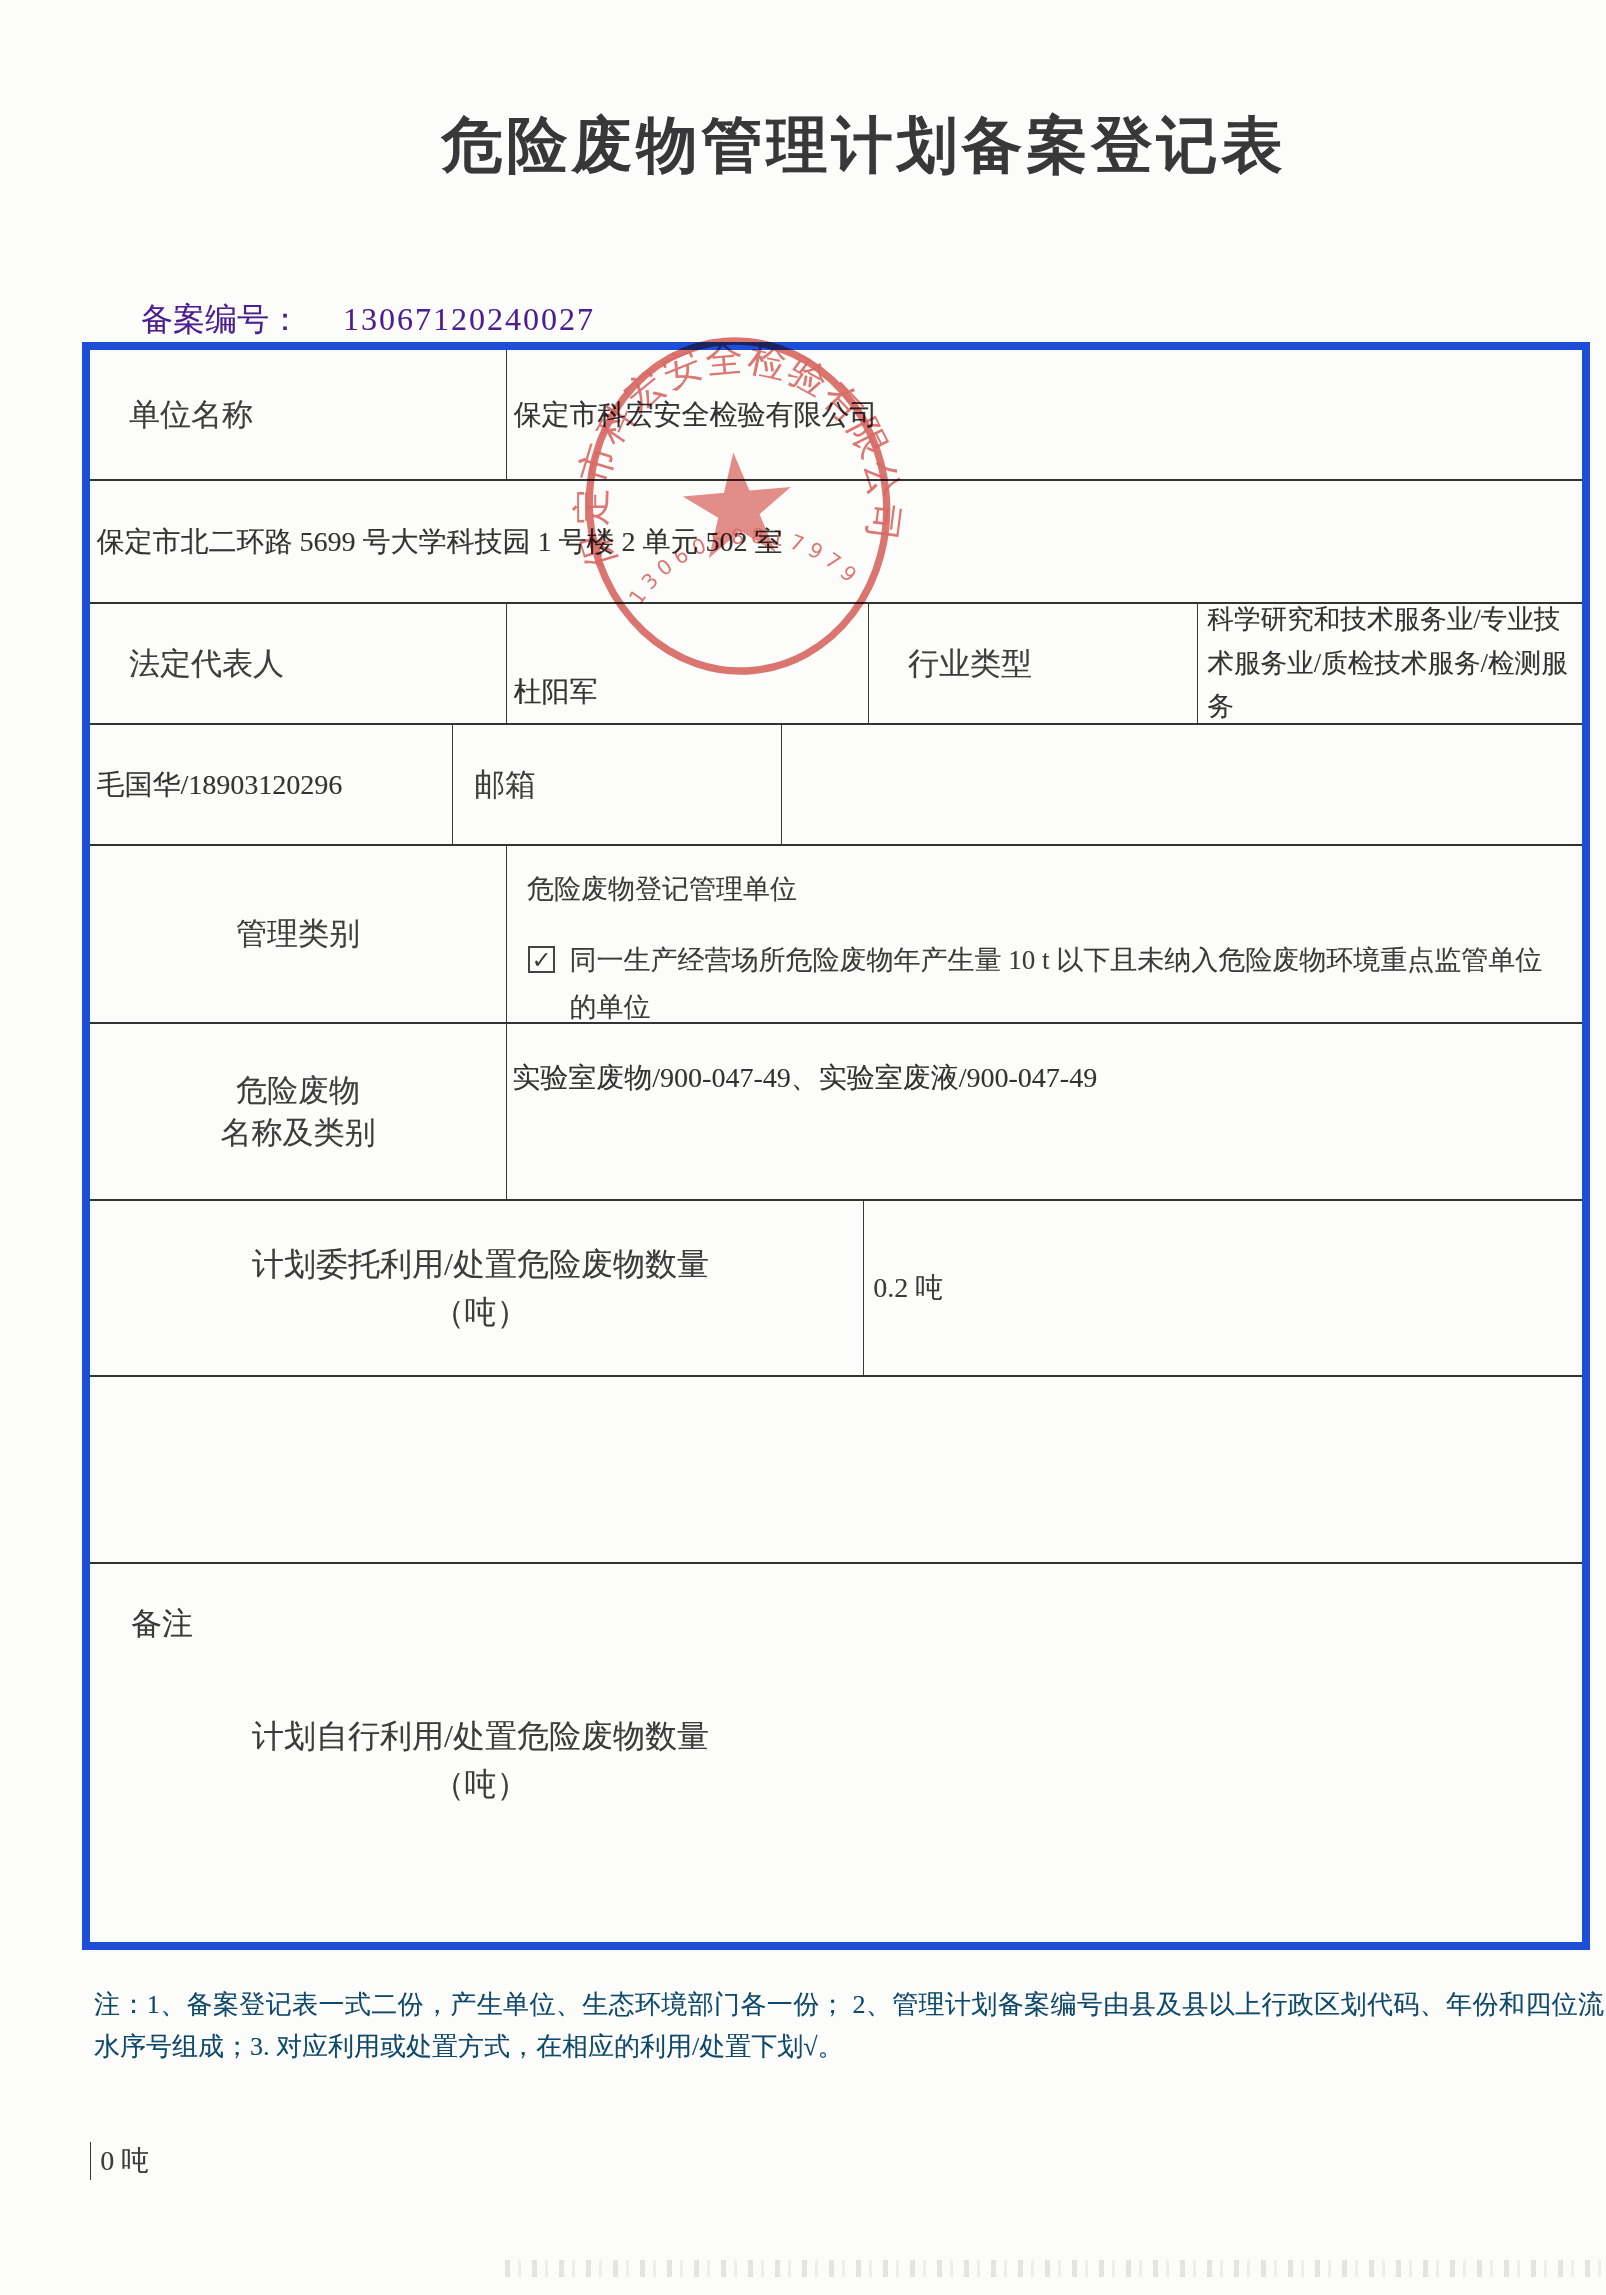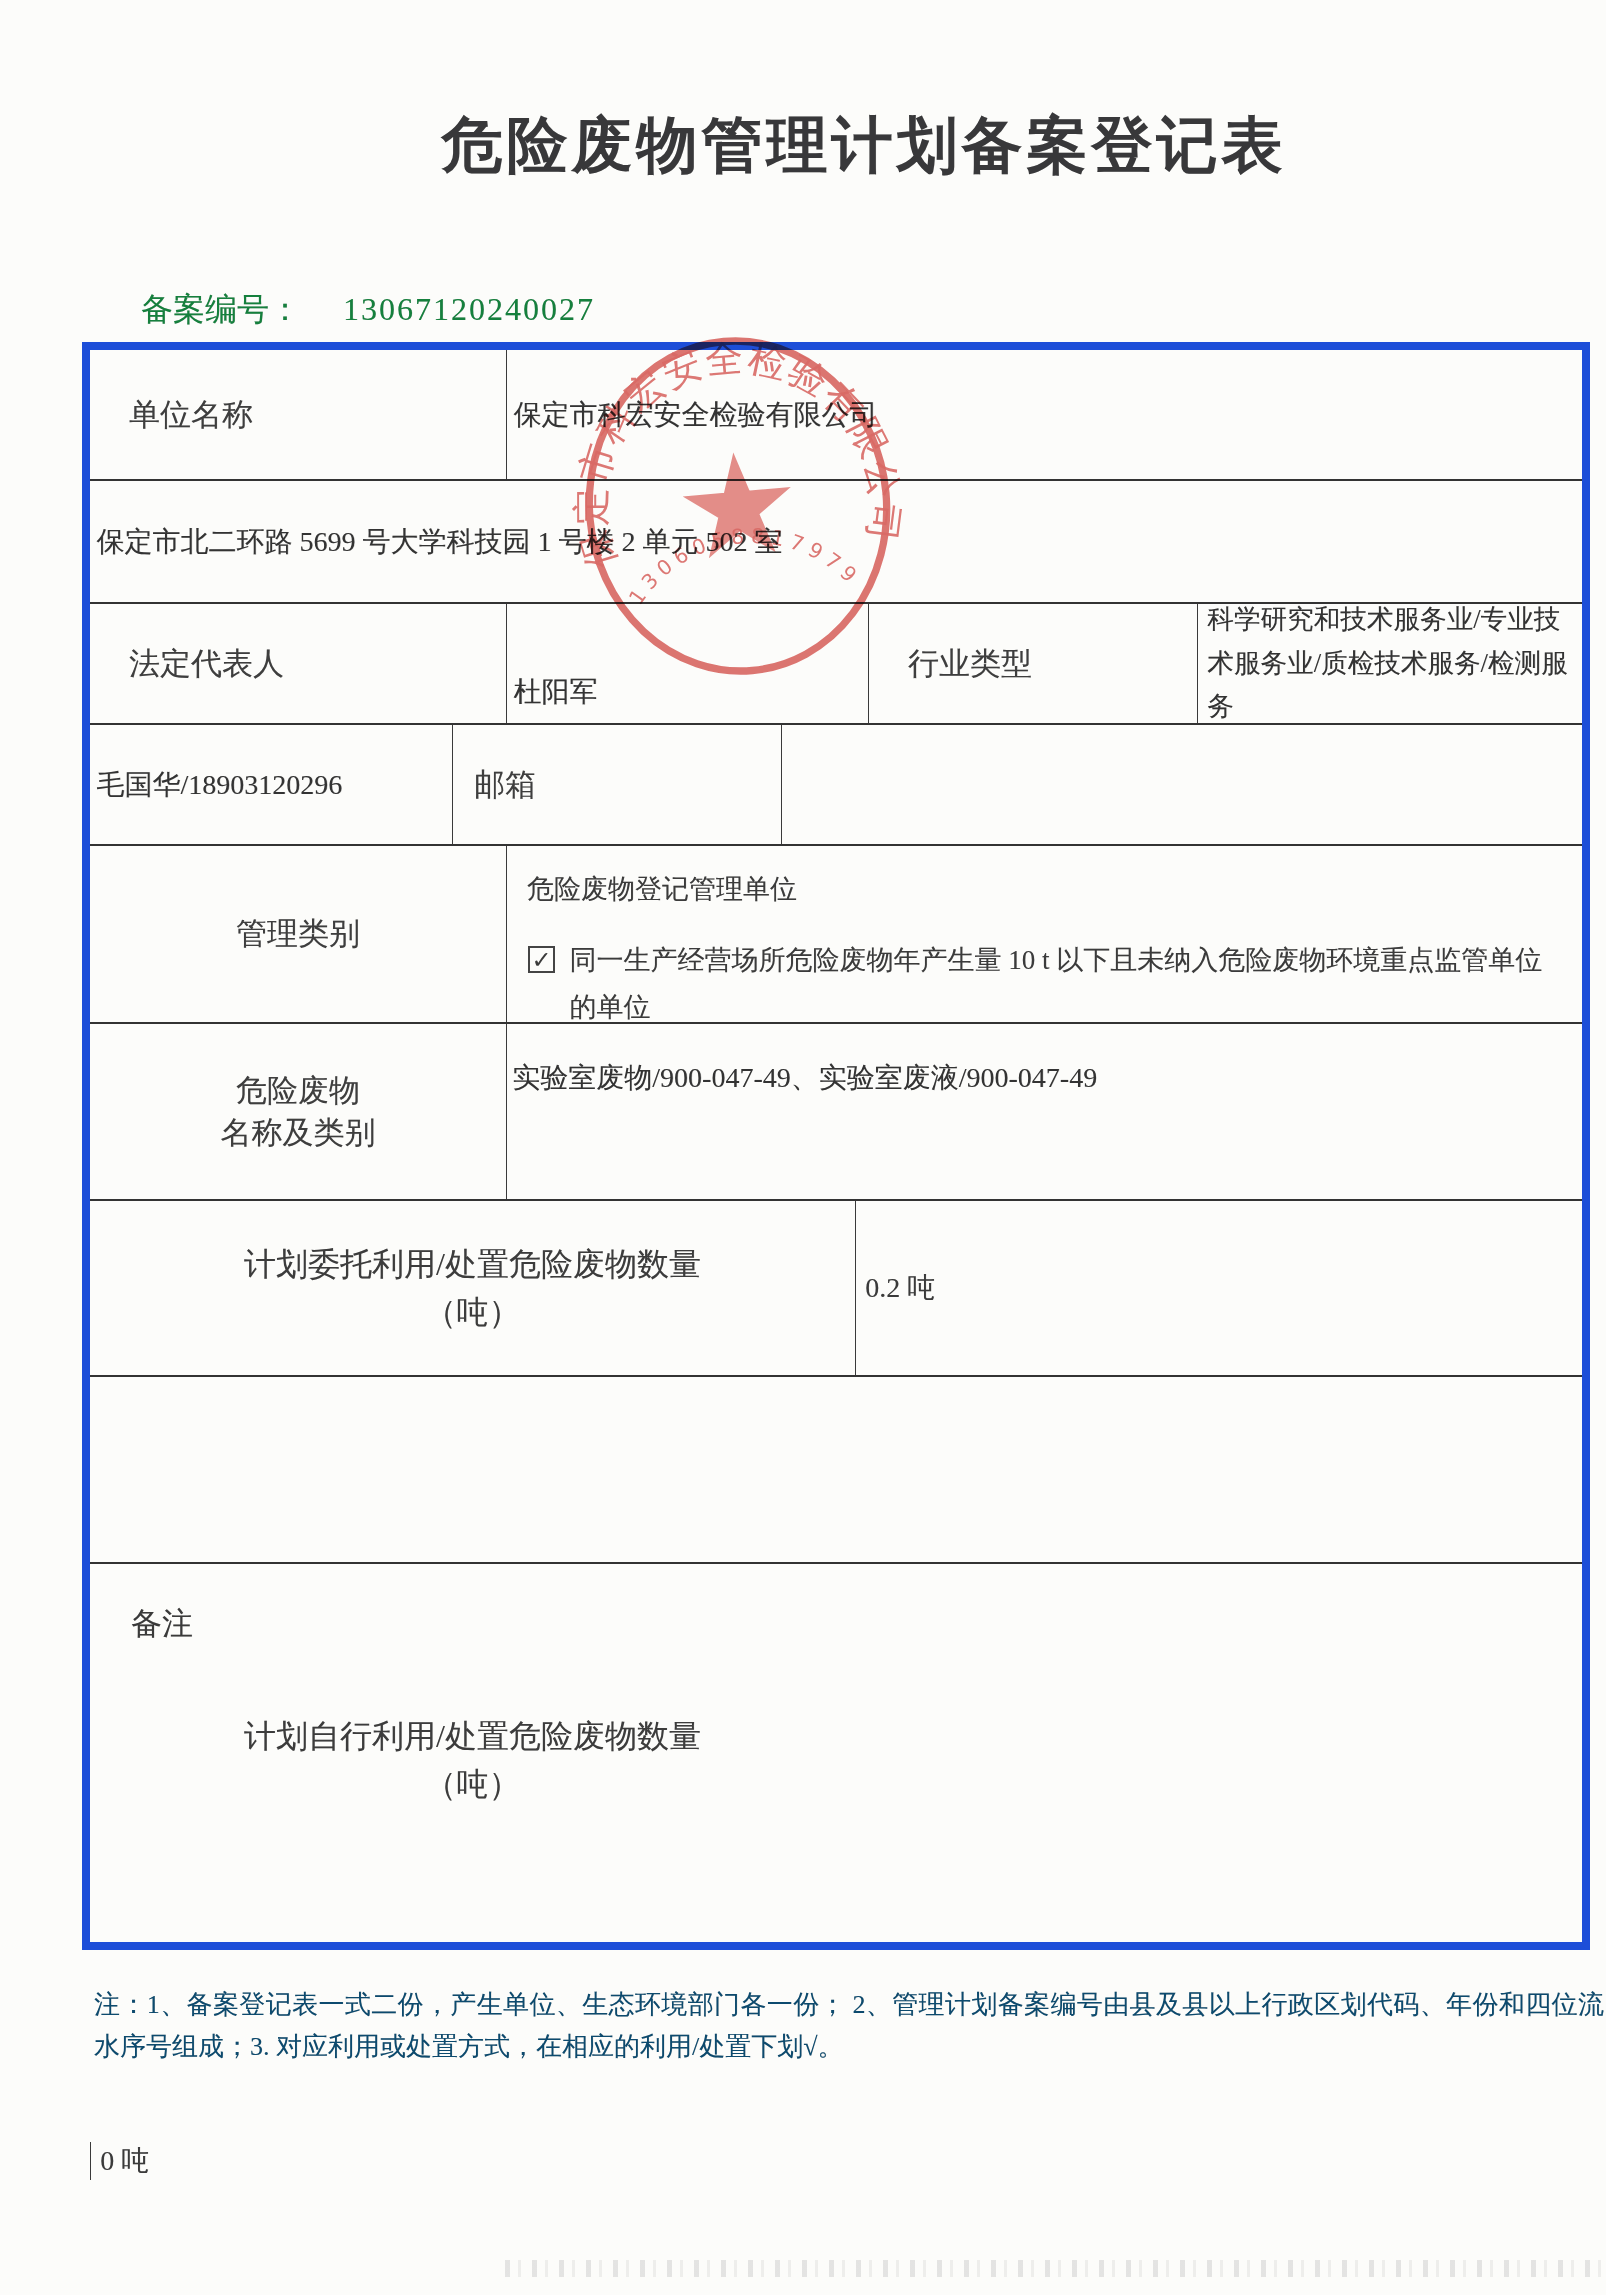--- a/index.html
+++ b/index.html
@@ -16,23 +16,23 @@
   .doc-title {
     position:absolute; top:105px; left:0; width:1606px;
     text-align:center;
     font-size:61px; font-weight:bold; color:#38383a;
     letter-spacing:4px;
     transform:translateX(61px);
     white-space:nowrap;
   }
 
   .filing-line {
-    position:absolute; top:288px; left:141px;
+    position:absolute; top:298px; left:141px;
     display:flex; align-items:baseline;
-    font-size:32px; color:#15803d;
+    font-size:32px; color:#4c1d95;
   }
   .filing-line .filing-value { margin-left:42px; letter-spacing:2px; font-family:"Liberation Serif","DejaVu Serif",serif; }
 
   
   .tbl {
     position:absolute; left:82px; top:342px;
     width:1508px; height:1608px;
     border:8px solid #1d4ed8; box-sizing:border-box;
     display:flex; flex-direction:column;
     background:transparent;
@@ -43,21 +43,21 @@
   .cell + .cell { border-left:1.3px solid #3a3a3a; }
 
   .h-r1 { height:129px; } .h-r2 { height:123px; } .h-r3 { height:121px; }
   .h-r4 { height:121px; } .h-r5 { height:178px; } .h-r6 { height:177px; }
   .h-r7 { height:176px; } .h-r8 { height:187px;flex-direction:column; } .h-r9 { flex:1 1 auto; }
 
   .w-label   { width:416px; flex:0 0 416px; }
   .w-val3    { width:362px; flex:0 0 362px; }
   .w-label3  { width:329px; flex:0 0 329px; }
   .w-grow    { flex:1 1 auto; }
-  .w-biglab  { width:765px; flex:0 0 765px; }
+  .w-biglab  { width:765px; flex:0 0 765px;margin-left:8px; }
 
   .lab {
     align-items:center;
     font-size:31px; color:#3e3e3e;
     padding-left:39px;
   }
   .lab-center { justify-content:center; padding-left:0; text-align:center; }
   .val {
     align-items:center;
     font-size:28px; color:#333;

